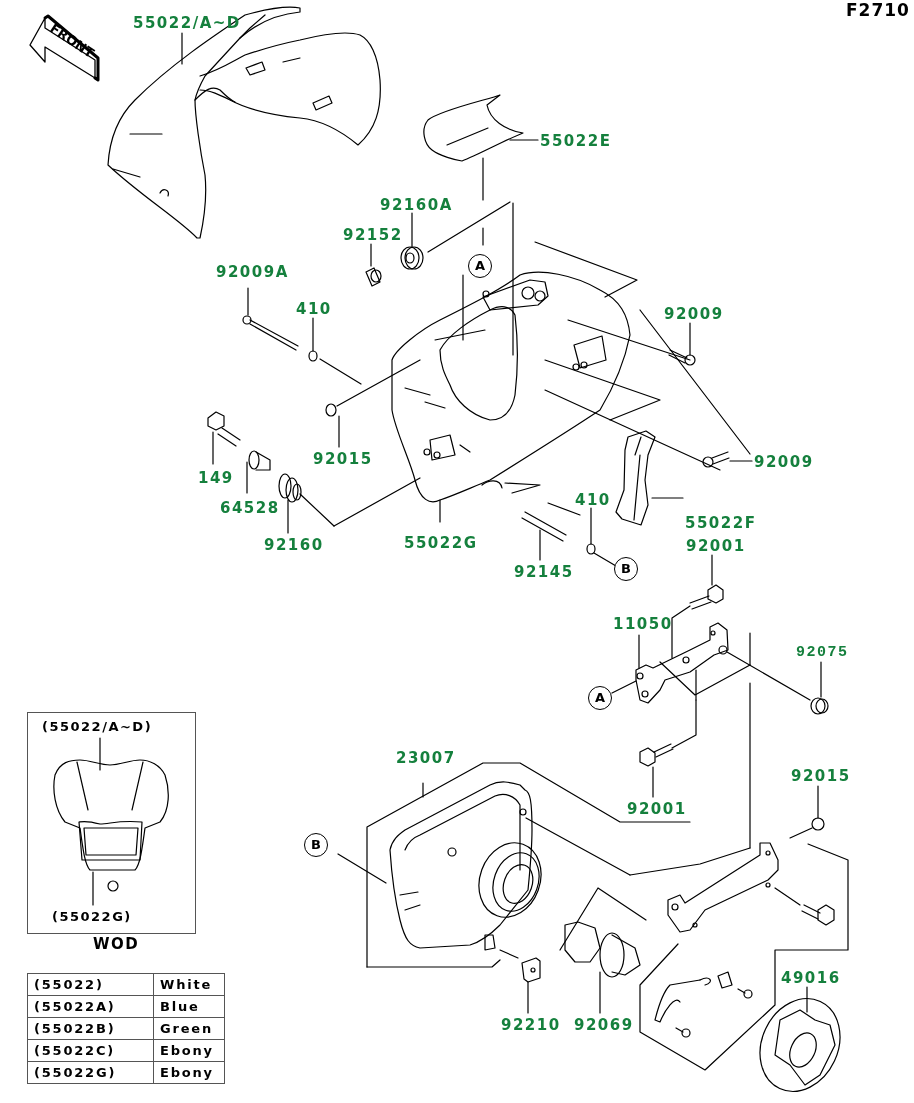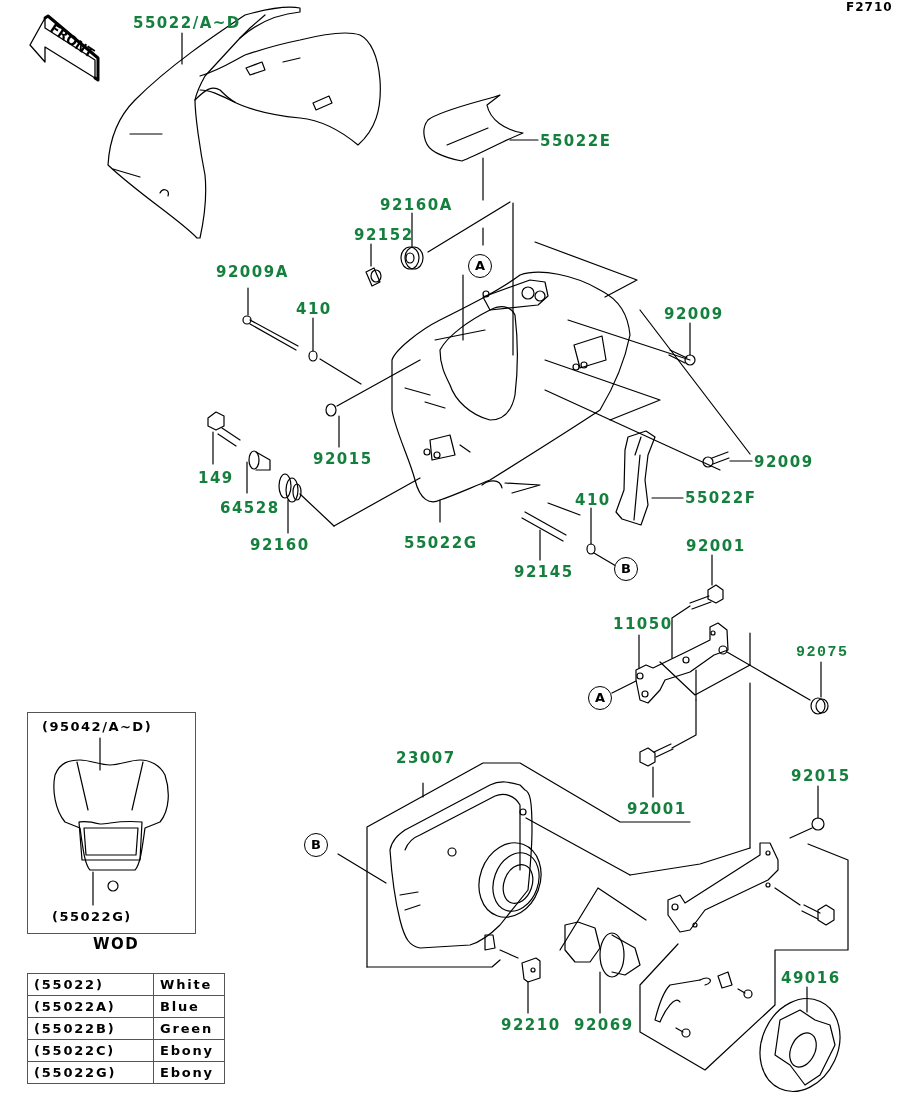--- a/index.html
+++ b/index.html
@@ -1,20 +1,20 @@
 <!DOCTYPE html>
 <html><head>
 <meta charset="utf-8">
 <style>
   html,body{margin:0;padding:0;background:#ffffff;}
   body{width:914px;height:1103px;position:relative;overflow:hidden;font-family:"DejaVu Sans Mono","Liberation Mono",monospace;}
   #stage{position:absolute;left:0;top:0;width:914px;height:1103px;}
   .lbl{position:absolute;font-family:"DejaVu Sans","Liberation Sans",sans-serif;font-weight:bold;font-size:15px;letter-spacing:1.5px;color:#15803d;white-space:nowrap;line-height:16px;}
   .callout{position:absolute;width:22px;height:22px;border:1.3px solid #000;border-radius:50%;background:#fff;font-family:"DejaVu Sans","Liberation Sans",sans-serif;font-weight:bold;font-size:13px;text-align:center;line-height:22px;color:#000;}
-  .figcode{position:absolute;left:846px;top:0px;font-family:"DejaVu Sans","Liberation Sans",sans-serif;font-weight:bold;font-size:12px;letter-spacing:1px;}
+  .figcode{position:absolute;left:846px;top:0px;font-family:"DejaVu Sans","Liberation Sans",sans-serif;font-weight:bold;font-size:17px;letter-spacing:1px;}
   .inset{position:absolute;left:27px;top:712px;width:167px;height:220px;border:1.3px solid #555;}
   .inset-lbl{position:absolute;font-family:"DejaVu Sans","Liberation Sans",sans-serif;font-weight:bold;font-size:13px;letter-spacing:1.5px;white-space:nowrap;}
   .wod{position:absolute;left:93px;top:935px;font-family:"DejaVu Sans","Liberation Sans",sans-serif;font-weight:bold;font-size:15px;letter-spacing:1.5px;}
   table.colors{position:absolute;left:27px;top:955px;border-collapse:collapse;margin-top:18px;}
   table.colors td{border:1.3px solid #555;height:21px;padding:0 0 0 6px;font-family:"DejaVu Sans","Liberation Sans",sans-serif;font-weight:bold;font-size:13px;letter-spacing:1.8px;line-height:21px;}
   table.colors td.code{width:119px;}
   table.colors td.color{width:64px;}
   svg{position:absolute;left:0;top:0;}
 </style>
 </head>
@@ -291,50 +291,50 @@
       <line x1="100" y1="738" x2="100" y2="770"></line>
       <line x1="93" y1="872" x2="93" y2="905"></line>
     </g>
   </svg>
 
   <div class="figcode">F2710</div>
 
   <div class="lbl" style="left:133px;top:15px;">55022/A~D</div>
   <div class="lbl" style="left:540px;top:133px;">55022E</div>
   <div class="lbl" style="left:380px;top:197px;">92160A</div>
-  <div class="lbl" style="left:343px;top:227px;margin-left:11px;">92152</div>
+  <div class="lbl" style="left:343px;top:227px;">92152</div>
   <div class="lbl" style="left:216px;top:264px;">92009A</div>
   <div class="lbl" style="left:296px;top:301px;">410</div>
   <div class="lbl" style="left:664px;top:306px;">92009</div>
   <div class="lbl" style="left:754px;top:454px;">92009</div>
   <div class="lbl" style="left:313px;top:451px;">92015</div>
   <div class="lbl" style="left:198px;top:470px;">149</div>
   <div class="lbl" style="left:220px;top:500px;">64528</div>
-  <div class="lbl" style="left:250px;top:537px;text-align:center;">92160</div>
+  <div class="lbl" style="left:264px;top:537px;text-align:center;">92160</div>
   <div class="lbl" style="left:404px;top:535px;">55022G</div>
   <div class="lbl" style="left:514px;top:564px;">92145</div>
   <div class="lbl" style="left:575px;top:492px;">410</div>
-  <div class="lbl" style="left:685px;top:490px;">55022F</div>
+  <div class="lbl" style="left:685px;top:515px;">55022F</div>
   <div class="lbl" style="left:686px;top:538px;">92001</div>
   <div class="lbl" style="left:613px;top:616px;">11050</div>
   <div class="lbl" style="left:796px;top:645px;font-family:Liberation Mono, monospace;">92075</div>
   <div class="lbl" style="left:627px;top:801px;">92001</div>
   <div class="lbl" style="left:396px;top:750px;">23007</div>
   <div class="lbl" style="left:791px;top:768px;">92015</div>
   <div class="lbl" style="left:781px;top:970px;">49016</div>
   <div class="lbl" style="left:501px;top:1017px;">92210</div>
   <div class="lbl" style="left:574px;top:1017px;">92069</div>
 
   <div class="callout" style="left:468px;top:254px;">A</div>
   <div class="callout" style="left:614px;top:557px;">B</div>
   <div class="callout" style="left:588px;top:686px;">A</div>
   <div class="callout" style="left:304px;top:833px;">B</div>
 
   <div class="inset"></div>
-  <div class="inset-lbl" style="left:42px;top:719px;">(95042/A~D)</div>
+  <div class="inset-lbl" style="left:42px;top:719px;">(55022/A~D)</div>
   <div class="inset-lbl" style="left:52px;top:909px;">(55022G)</div>
   <div class="wod">WOD</div>
 
   <table class="colors">
     <tbody>
       <tr>
         <td class="code">(55022)</td>
         <td class="color">White</td>
       </tr>
       <tr>

